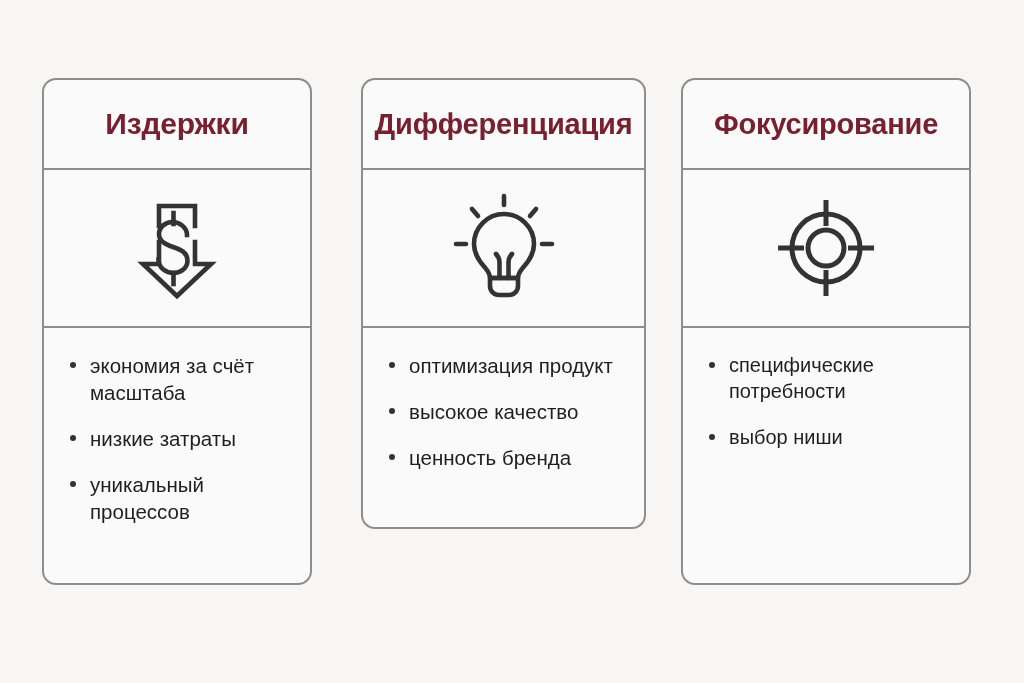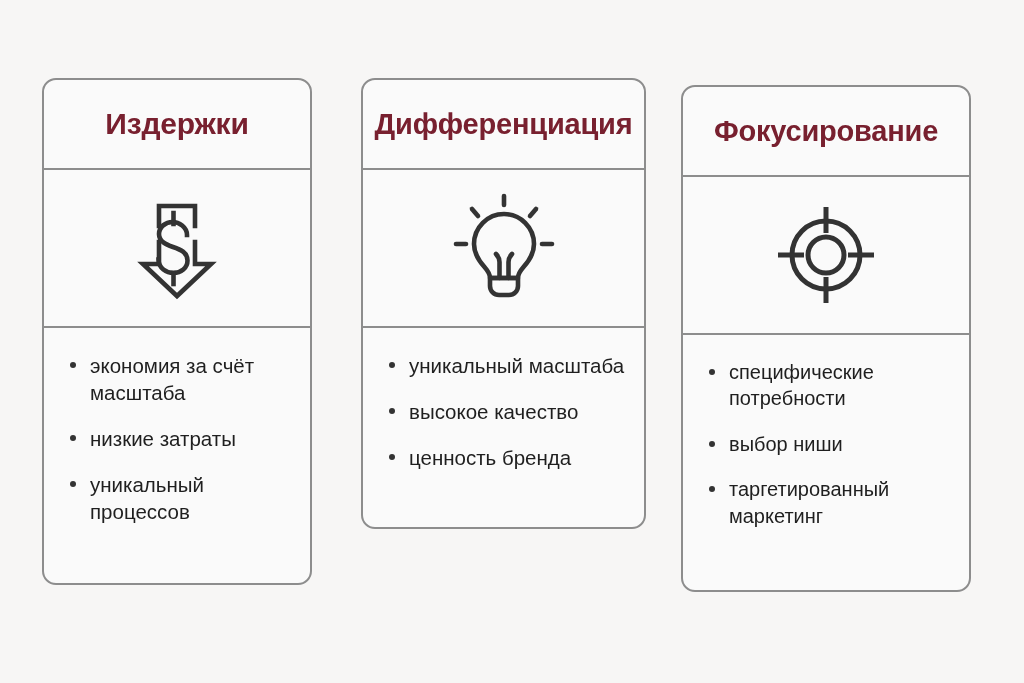--- a/index.html
+++ b/index.html
@@ -23,21 +23,21 @@
     background: #fafafa;
     border: 2px solid #8d8d8d;
     border-radius: 14px;
     box-sizing: border-box;
     display: flex;
     flex-direction: column;
     overflow: hidden;
   }
   .card-1 { left: 42px;  top: 78px; width: 270px; height: 507px; }
   .card-2 { left: 361px; top: 78px; width: 285px; height: 451px; }
-  .card-3 { left: 681px; top: 85px; width: 290px; height: 507px; }
+  .card-3 { left: 681px; top: 78px; width: 290px; height: 507px; }
 
   .card-title-zone {
     height: 90px;
     flex: 0 0 90px;
     border-bottom: 2px solid #8d8d8d;
     display: flex;
     align-items: center;
     justify-content: center;
     box-sizing: border-box;
   }
@@ -143,21 +143,21 @@
           <path d="M52 4 V13"></path>
           <path d="M20 17 L26 24"></path>
           <path d="M84 17 L78 24"></path>
           <path d="M4 52 H14"></path>
           <path d="M100 52 H90"></path>
         </svg>
       </span>
     </div>
     <div class="card-list-zone">
       <ul class="bullets">
-        <li>уникальный масштаба</li>
+        <li>оптимизация продукт</li>
         <li>высокое качество</li>
         <li>ценность бренда</li>
       </ul>
     </div>
   </div>
 
   <div class="card card-3">
     <div class="card-title-zone">
       <div class="card-title">Фокусирование</div>
     </div>
@@ -170,18 +170,17 @@
           <path d="M52 74 V100"></path>
           <path d="M4 52 H30"></path>
           <path d="M74 52 H100"></path>
         </svg>
       </span>
     </div>
     <div class="card-list-zone">
       <ul class="bullets">
         <li>специфические потребности</li>
         <li>выбор ниши</li>
-        <li>таргетированный маркетинг</li>
       </ul>
     </div>
   </div>
 
 </div>
 
 </body></html>

